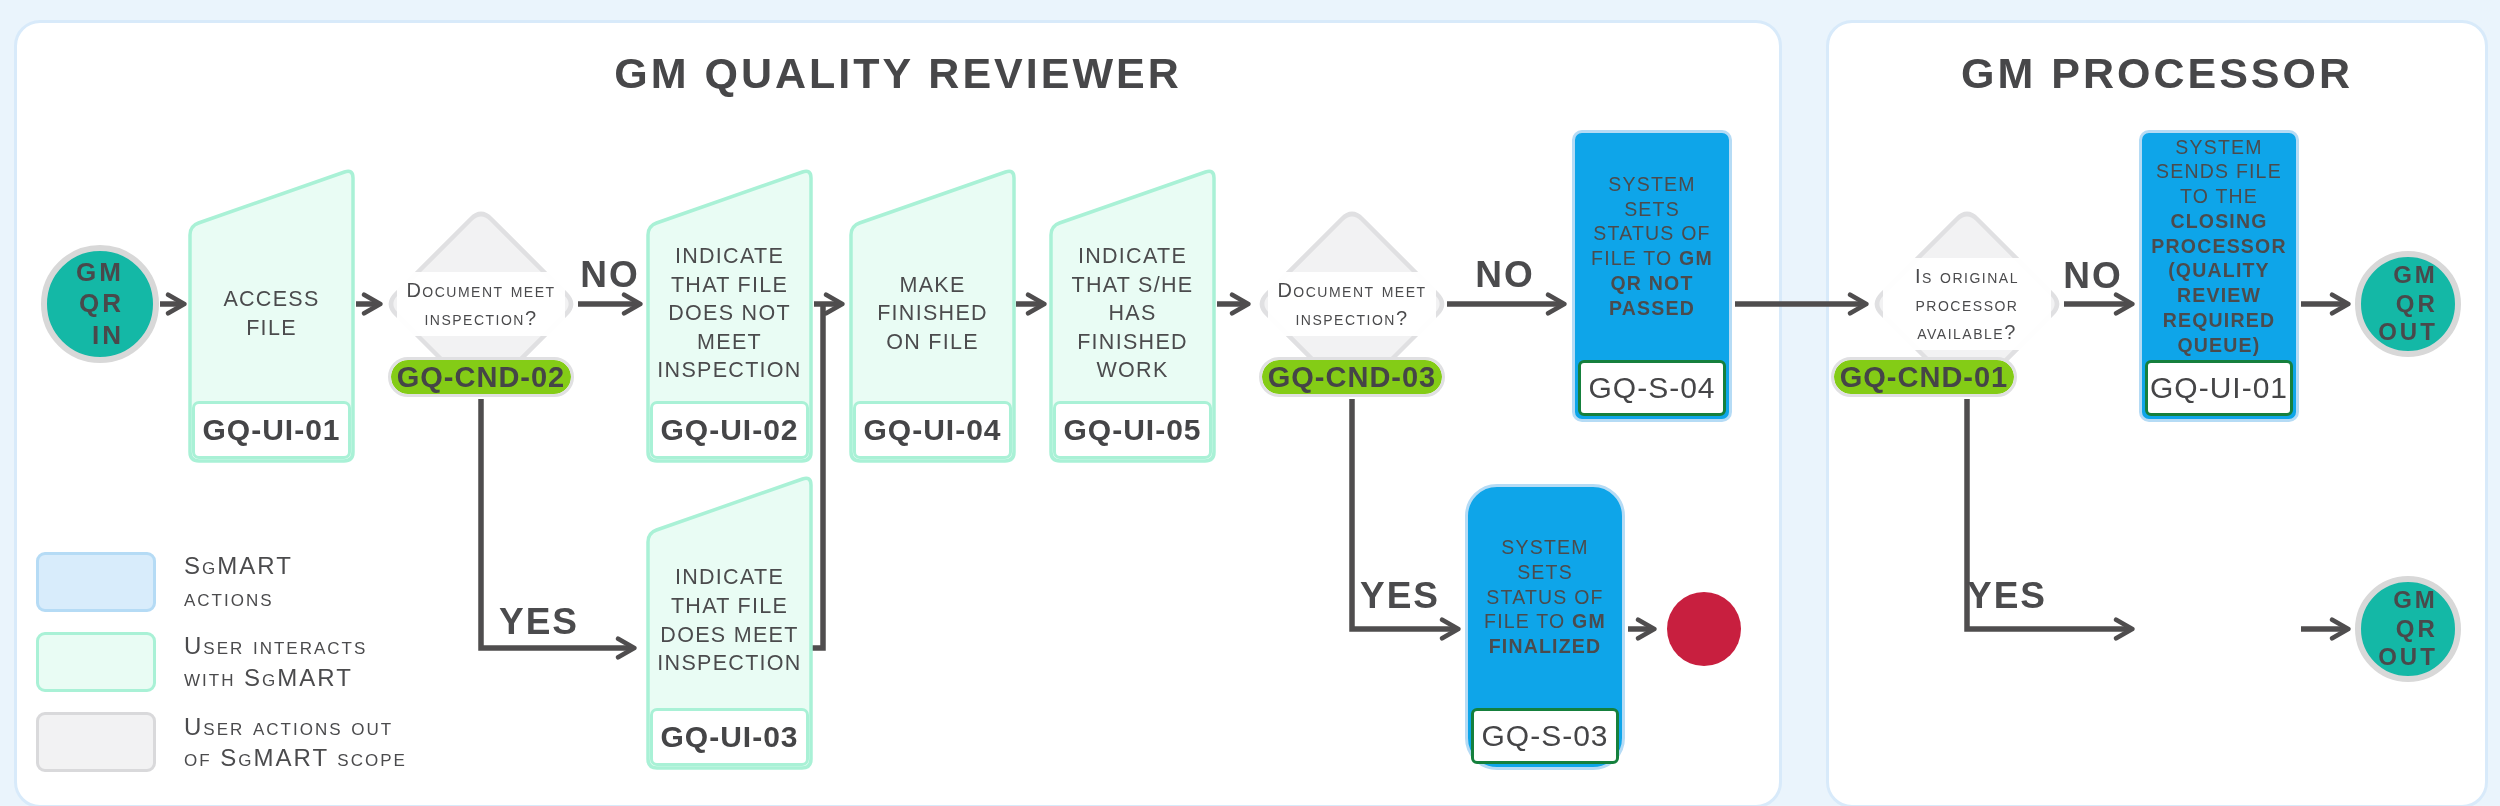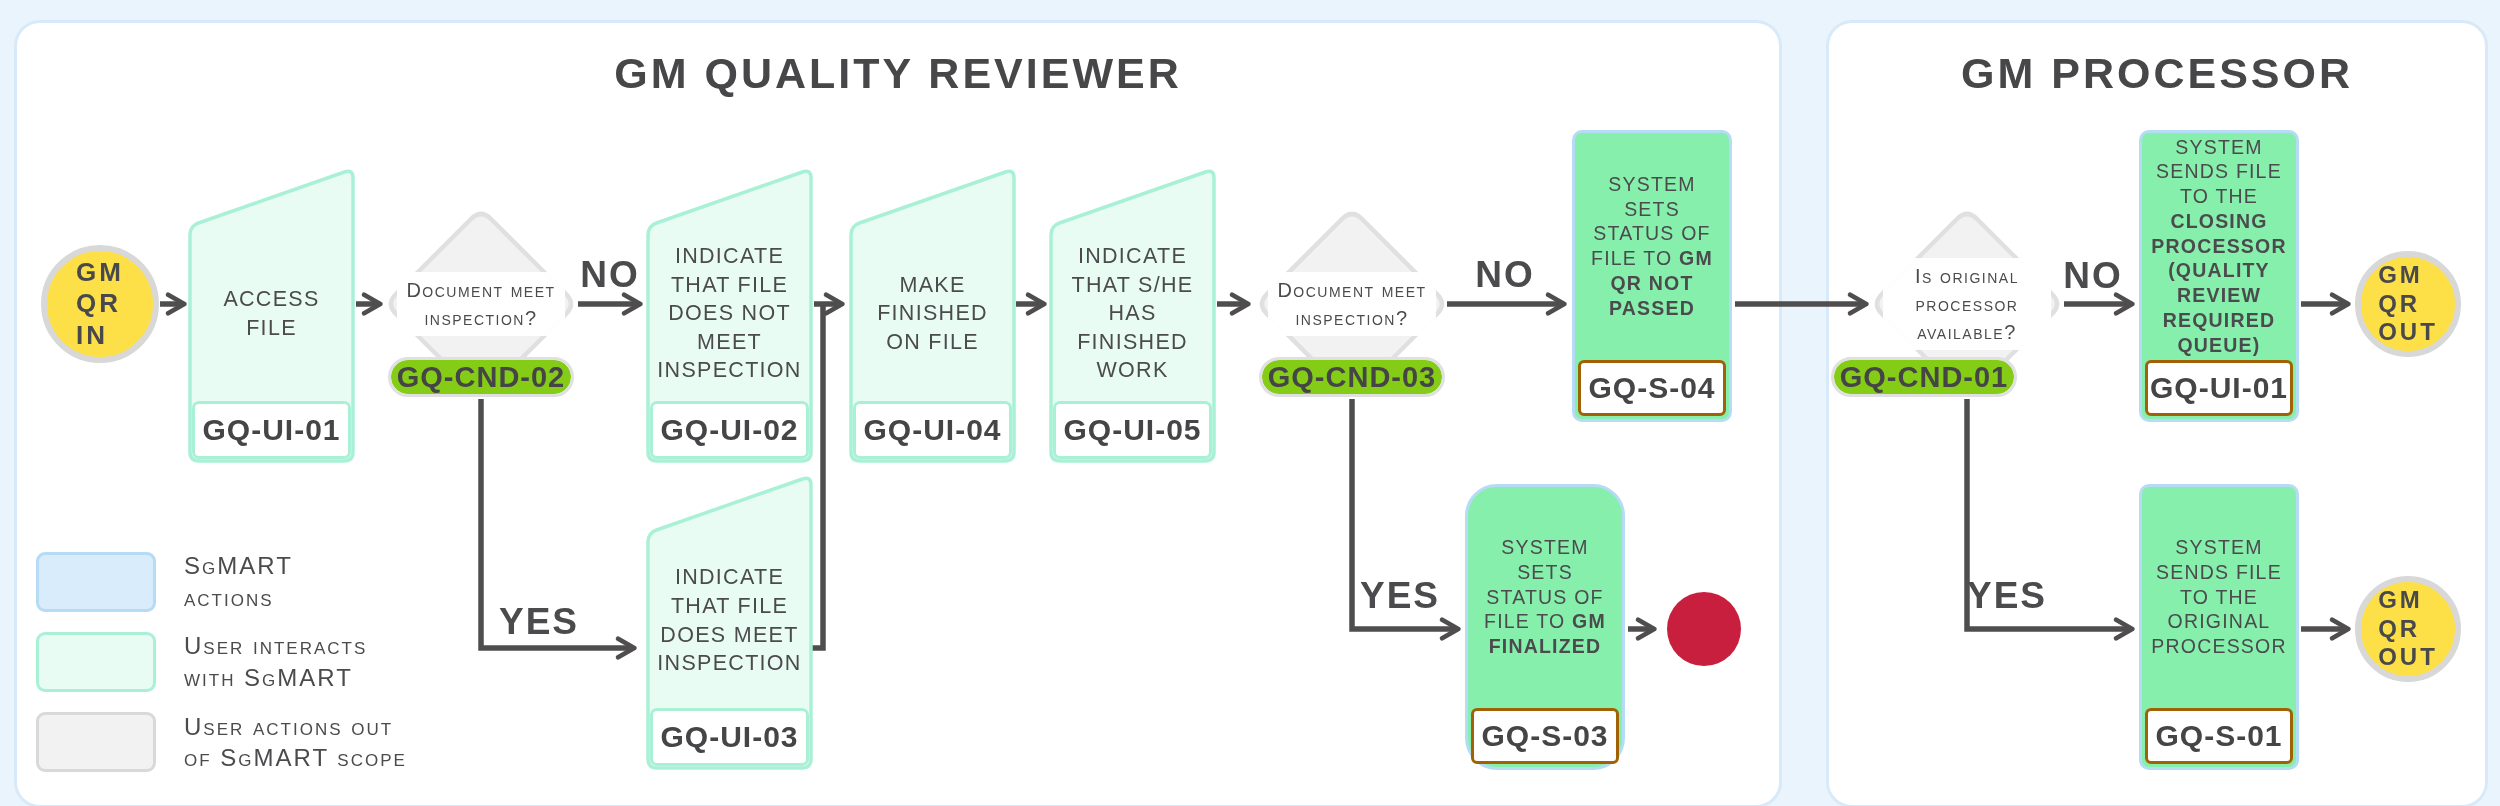--- a/index.html
+++ b/index.html
@@ -17,40 +17,40 @@
   
   .gnode{width:163px;height:292px;}
   .gnode svg{position:absolute;left:-2px;top:-2px;}
   .gbody{position:absolute;left:6px;right:6px;top:57px;height:175px;display:flex;align-items:center;
          justify-content:center;text-align:center;font-size:21.5px;letter-spacing:1.3px;line-height:1.33;}
   .gcode{position:absolute;left:2px;right:2px;top:232px;bottom:2px;background:#fff;
          border:3px solid #a9f1d6;border-radius:7px;display:flex;align-items:center;justify-content:center;
          font-weight:bold;font-size:30px;letter-spacing:1px;color:#454547;}
 
   
-  .bnode{background:#86efac;border:3px solid #b5dbf5;border-radius:10px;}
+  .bnode{background:#0ea5e9;border:3px solid #b5dbf5;border-radius:10px;}
   .bbody{position:absolute;left:10px;right:10px;top:2px;bottom:62px;display:flex;align-items:center;
          justify-content:center;text-align:center;font-size:19.5px;letter-spacing:1.2px;line-height:1.27;}
   .bcode{position:absolute;left:3px;right:3px;bottom:3px;height:50px;background:#fff;
-         border:3px solid #a16207;border-radius:6px;display:flex;align-items:center;justify-content:center;
-         font-weight:bold;font-size:30px;letter-spacing:1px;color:#454547;}
+         border:3px solid #15803d;border-radius:6px;display:flex;align-items:center;justify-content:center;
+         font-weight:normal;font-size:30px;letter-spacing:1px;color:#454547;}
 
   
   .dnode{width:190px;height:190px;}
   .dnode svg{position:absolute;left:-3px;top:-3px;}
   .dtext{position:absolute;left:11px;right:11px;top:50%;transform:translateY(-50%);
          background:rgba(255,255,255,0.94);text-align:center;font-size:20px;letter-spacing:1.5px;
          line-height:1.4;font-variant:small-caps;padding:4px 2px;}
   .pill{position:absolute;width:186px;height:40px;background:#84cc16;border:3px solid #e0e0e2;
         border-radius:20px;display:flex;align-items:center;justify-content:center;font-weight:bold;
         font-size:29px;letter-spacing:1px;box-sizing:border-box;color:#454547;background-clip:padding-box;}
 
   
-  .circle{position:absolute;border-radius:50%;background:#fde047;border:6px solid #d8d8d8;
-          display:flex;align-items:center;justify-content:center;text-align:left;font-weight:bold;
+  .circle{position:absolute;border-radius:50%;background:#14b8a6;border:6px solid #d8d8d8;
+          display:flex;align-items:center;justify-content:center;text-align:right;font-weight:bold;
           font-size:26px;letter-spacing:3px;line-height:1.2;box-sizing:border-box;color:#49494b;}
   .end-red{position:absolute;left:1667px;top:580px;width:74px;height:74px;border-radius:50%;background:#c81f3f;}
 
   .edge-label{position:absolute;transform:translate(-50%,-50%);font-weight:bold;font-size:37px;
               letter-spacing:2px;color:#4b4b4d;}
 
   .connectors{position:absolute;left:0;top:0;pointer-events:none;}
 
   
   .legend{position:absolute;left:36px;top:538px;}
@@ -188,24 +188,20 @@
     <div class="bcode">GQ-S-03</div>
   </div>
 
   <div class="node bnode" style="left:2139px;top:118px;width:160px;height:292px;">
     <div class="bbody">
         <div><span>SYSTEM SENDS FILE TO THE </span><b>CLOSING PROCESSOR (QUALITY REVIEW REQUIRED QUEUE)</b></div>
       </div>
     <div class="bcode">GQ-UI-01</div>
   </div>
 
-  <div class="node bnode" style="left:2139px;top:472px;width:160px;height:286px;">
-    <div class="bbody">SYSTEM SENDS FILE TO THE ORIGINAL PROCESSOR</div>
-    <div class="bcode">GQ-S-01</div>
-  </div>
 
   <div class="edge-label" style="left:610px;top:263px;">NO</div>
   <div class="edge-label" style="left:1505px;top:263px;">NO</div>
   <div class="edge-label" style="left:2093px;top:264px;">NO</div>
   <div class="edge-label" style="left:539px;top:610px;">YES</div>
   <div class="edge-label" style="left:1400px;top:584px;">YES</div>
   <div class="edge-label" style="left:2007px;top:584px;">YES</div>
 
   <div class="legend">
     <div class="legend-row">

